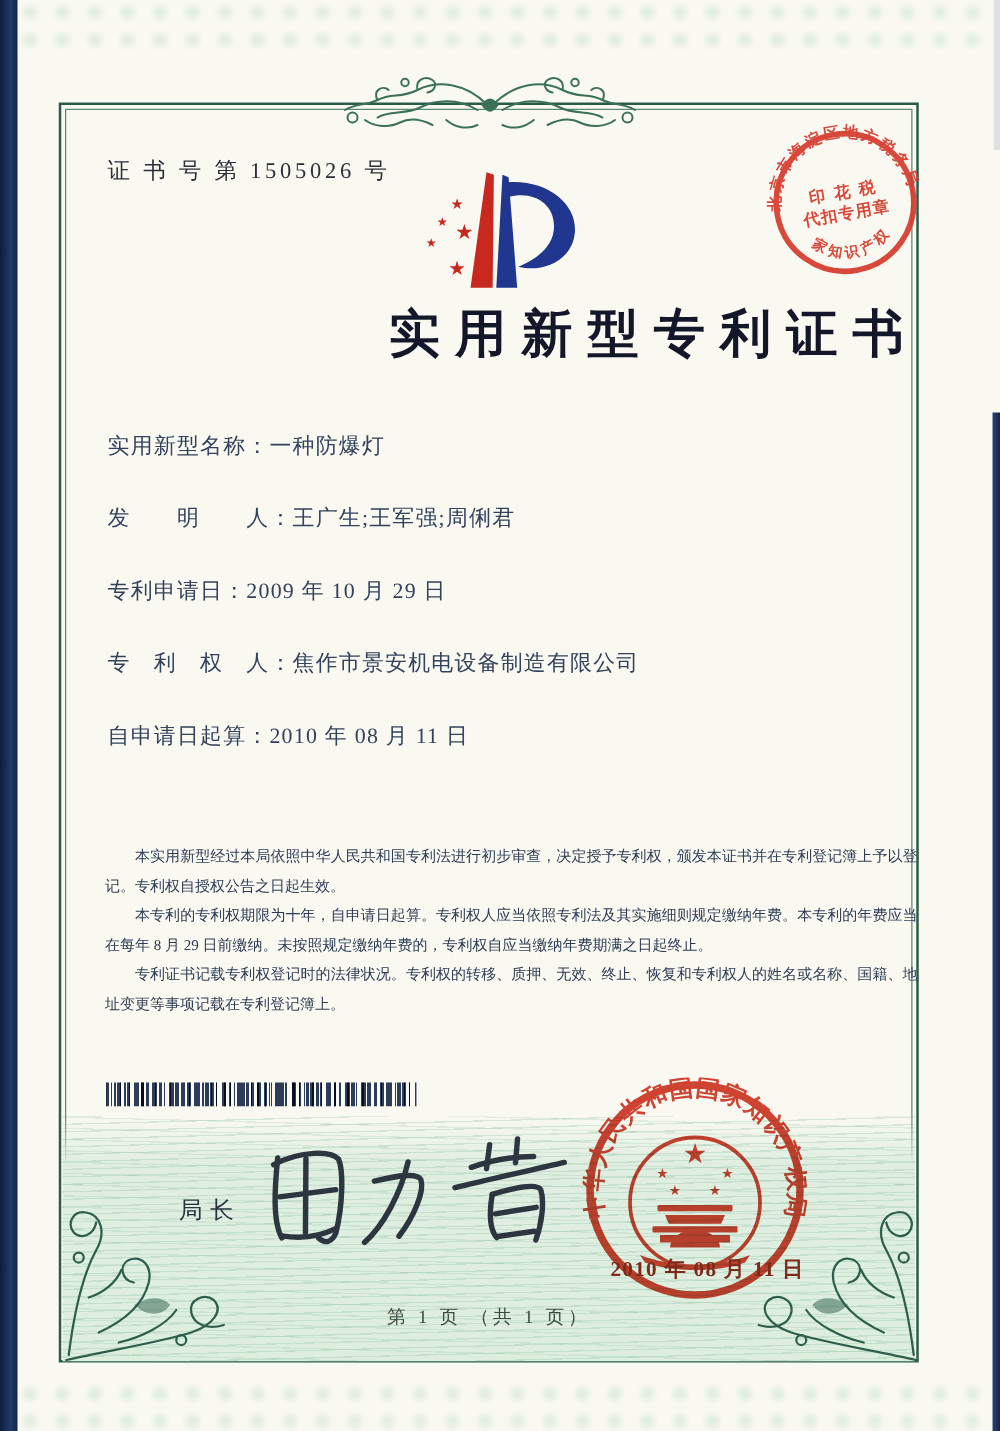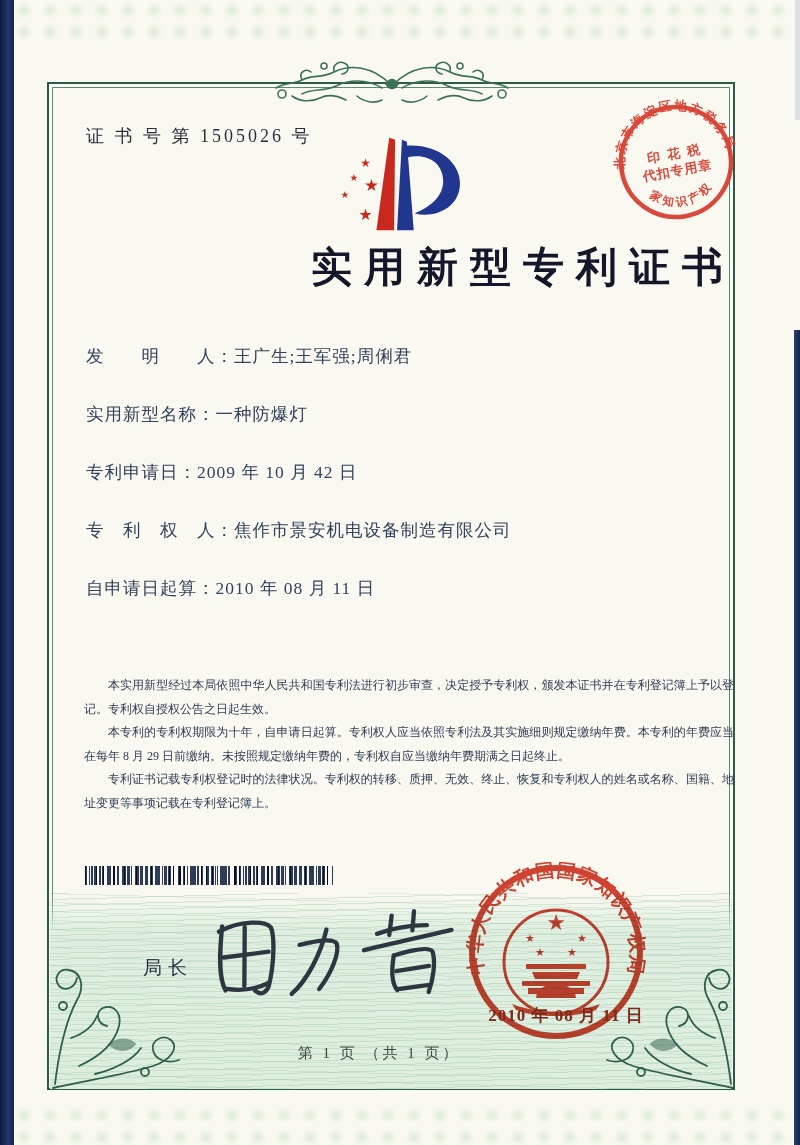--- a/index.html
+++ b/index.html
@@ -45,21 +45,21 @@
   .paras p{margin:0;text-indent:2em;}
   .barcode{position:absolute;left:85px;top:866px;width:248px;height:19px;
     background:
       repeating-linear-gradient(90deg,#2c3c59 0 2px,transparent 2px 4px,#2c3c59 4px 5px,transparent 5px 9px,#2c3c59 9px 12px,transparent 12px 14px),
       repeating-linear-gradient(90deg,#2c3c59 0 1px,transparent 1px 6px,#2c3c59 6px 8px,transparent 8px 11px);
     background-blend-mode:multiply;}
   .issuer-label{position:absolute;left:143px;top:955px;font-size:19px;letter-spacing:6px;color:#27313f;}
   .signature{position:absolute;left:198px;top:900px;transform:rotate(-3deg);}
   .seal-date{position:absolute;left:482px;top:1004px;width:168px;text-align:center;
     font-size:17px;font-weight:bold;letter-spacing:1px;color:#7e2a1a;}
-  .footer-page{position:absolute;left:35px;top:1044px;width:688px;text-align:center;
+  .footer-page{position:absolute;left:47px;top:1044px;width:688px;text-align:center;
     font-size:15px;letter-spacing:3px;color:#3c4a42;}
   .tax-stamp{position:absolute;left:606px;top:92px;transform:rotate(-10deg);opacity:.92;}
   .big-seal{position:absolute;left:466px;top:862px;opacity:.95;mix-blend-mode:multiply;}
   .logo{position:absolute;left:325px;top:130px;}
   .ornament-top{position:absolute;left:262px;top:54px;}
   .flourish-bl{position:absolute;left:49px;top:948px;}
   .flourish-br{position:absolute;left:592px;top:948px;transform:scaleX(-1);}
 </style>
 </head>
 <body>
@@ -156,27 +156,27 @@
         <textPath href="#taxBot" startOffset="50%" text-anchor="middle">国家知识产权局</textPath>
       </text>
       <text x="0" y="-4" fill="#d6392c" font-size="13" font-weight="bold" text-anchor="middle" letter-spacing="2">印 花 税</text>
       <text x="0" y="13" fill="#d6392c" font-size="13" font-weight="bold" text-anchor="middle" letter-spacing="1">代扣专用章</text>
     </svg>
 
     <div class="title">实用新型专利证书</div>
 
     <div class="fields">
       <div class="field-row">
+        <span class="field-label">实用新型名称：</span><span class="field-value">一种防爆灯</span>
+      </div>
+      <div class="field-row">
         <span class="field-label">发　　明　　人：</span><span class="field-value">王广生;王军强;周俐君</span>
       </div>
       <div class="field-row">
-        <span class="field-label">实用新型名称：</span><span class="field-value">一种防爆灯</span>
-      </div>
-      <div class="field-row">
-        <span class="field-label">专利申请日：</span><span class="field-value">2009 年 10 月 42 日</span>
+        <span class="field-label">专利申请日：</span><span class="field-value">2009 年 10 月 29 日</span>
       </div>
       <div class="field-row">
         <span class="field-label">专　利　权　人：</span><span class="field-value">焦作市景安机电设备制造有限公司</span>
       </div>
       <div class="field-row">
         <span class="field-label">自申请日起算：</span><span class="field-value">2010 年 08 月 11 日</span>
       </div>
     </div>
 
     <div class="paras">

